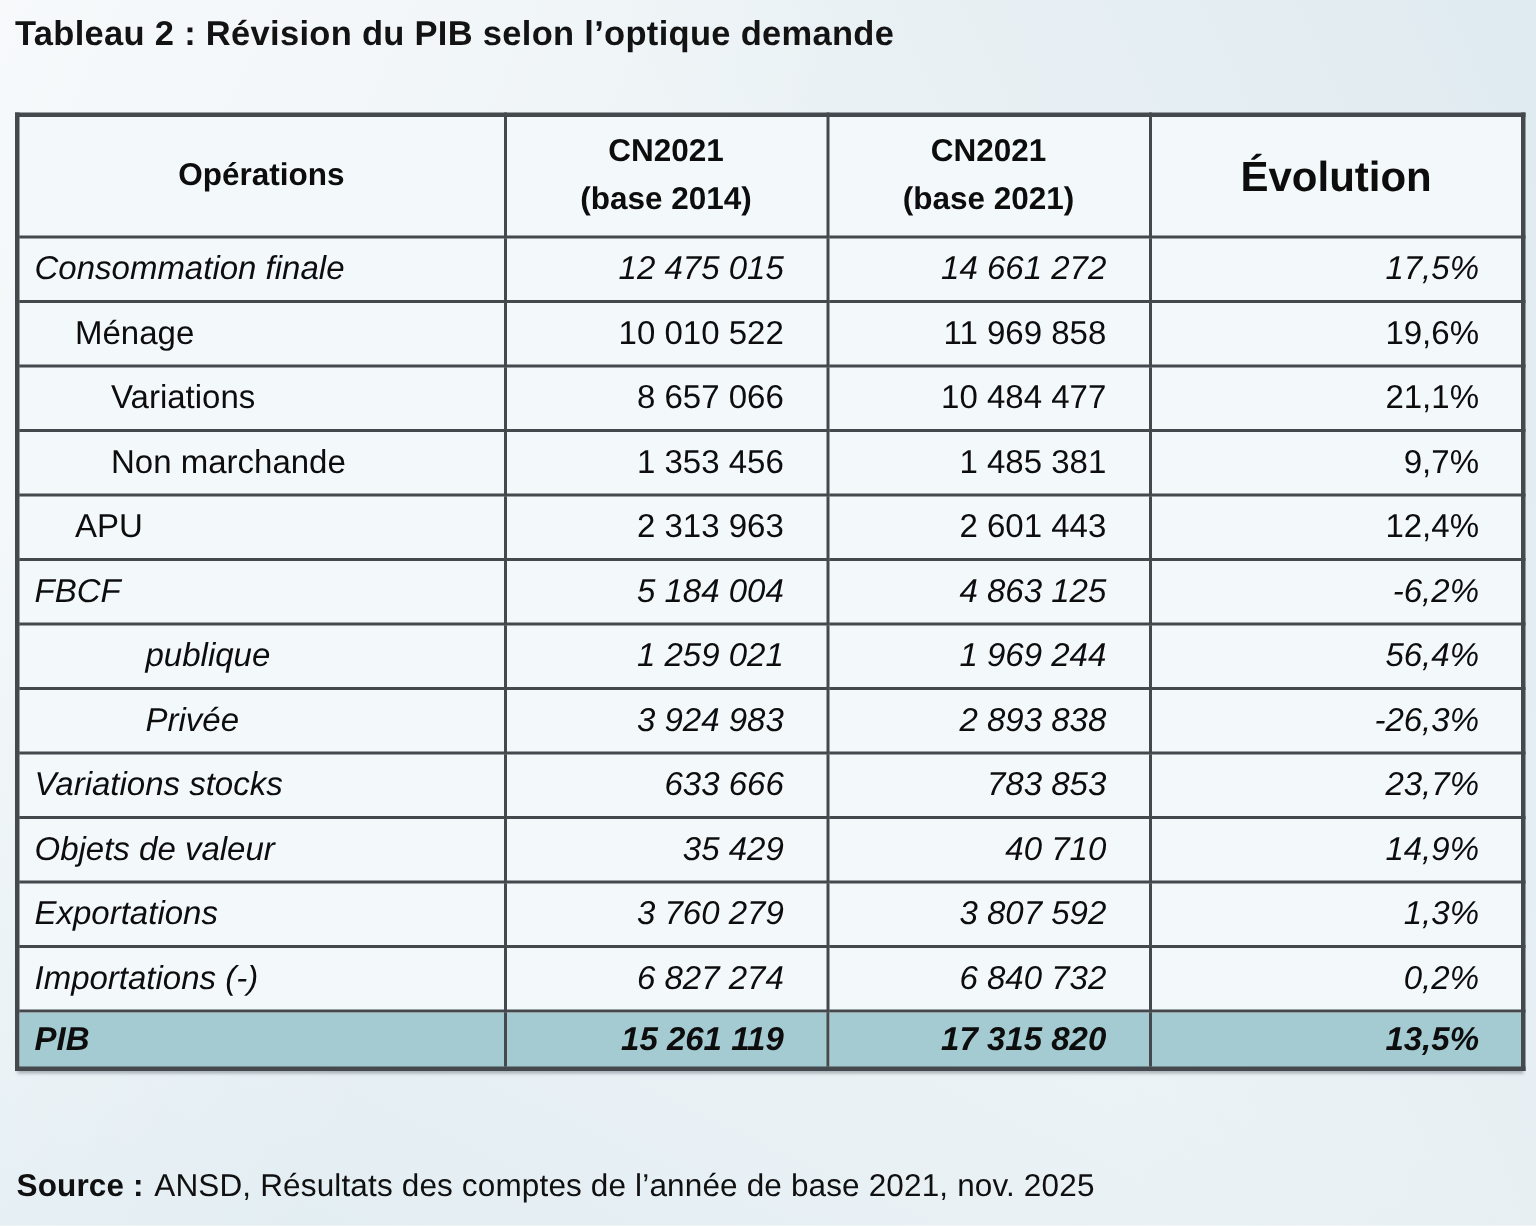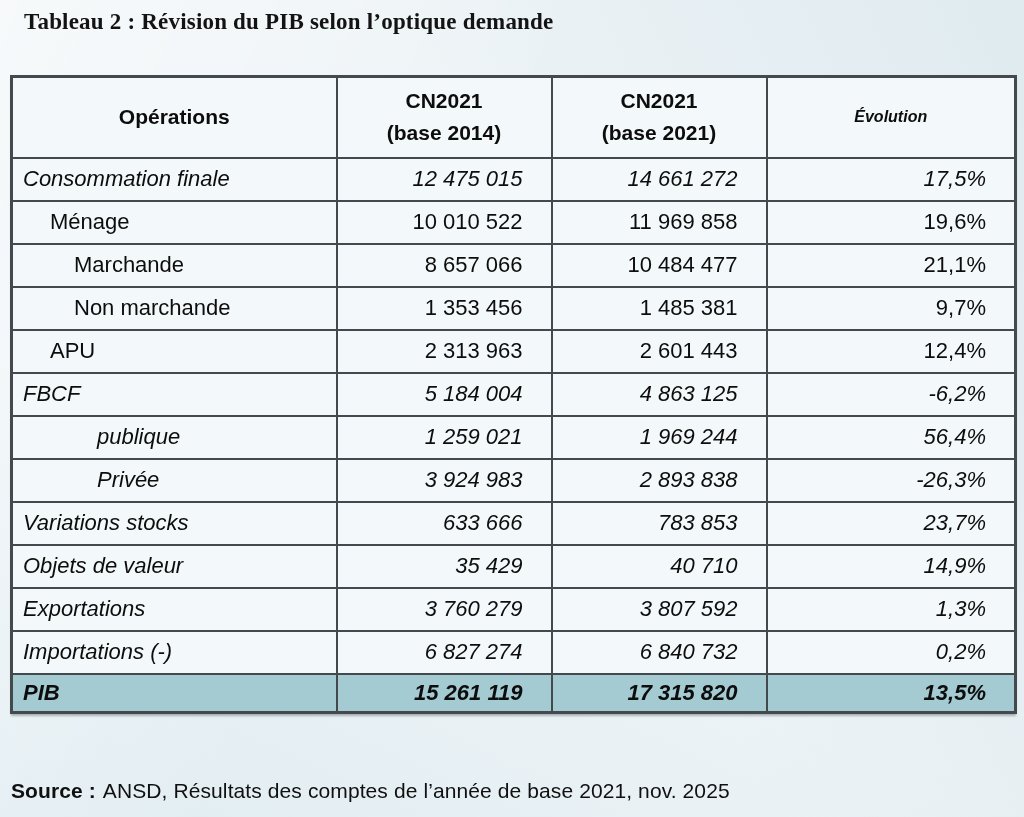--- a/index.html
+++ b/index.html
@@ -14,35 +14,35 @@
   body{width:1024px;height:817px;font-family:"Liberation Sans",sans-serif;}
   .page{
     position:relative;width:1024px;height:817px;overflow:hidden;
     background-color:var(--page-bg);
     background-image:
       linear-gradient(115deg, rgba(255,255,255,0.55) 0%, rgba(255,255,255,0) 42%),
       linear-gradient(245deg, rgba(198,219,229,0.35) 0%, rgba(198,219,229,0) 45%),
       linear-gradient(25deg, rgba(214,231,238,0.55) 0%, rgba(214,231,238,0) 38%);
   }
   .title{
-    position:absolute;left:24px;top:9px;
-    font-size:23px;font-weight:bold;color:#131313;letter-spacing:0.2px;font-family:Liberation Serif, serif;
+    position:absolute;left:10px;top:9px;
+    font-size:23px;font-weight:bold;color:#131313;letter-spacing:0.2px;
   }
   table.data{
     position:absolute;left:10px;top:75px;width:1004px;
     border-collapse:collapse;table-layout:fixed;
     background:var(--cell-bg);
     border:3px solid var(--border);
     box-shadow:0 3px 2px -1px rgba(90,100,108,0.45);
   }
   col.c1{width:325px;} col.c2{width:215px;} col.c3{width:215px;} col.c4{width:249px;}
   th,td{border:2px solid var(--border);color:var(--ink);overflow:hidden;white-space:nowrap;}
   thead tr{height:81px;margin-top:29px;}
   th{font-weight:bold;font-size:21px;text-align:center;line-height:1.55;padding:4px 2px;}
-  th.col-evol{font-size:16px;font-style:italic;}
+  th.col-evol{font-size:28px;}
   tbody td{height:43px;font-size:22px;padding-top:0;padding-bottom:0;}
   td.cell-label{text-align:left;}
   td.ind-0{padding-left:10px;}
   td.ind-1{padding-left:37px;}
   td.ind-2{padding-left:61px;}
   td.ind-3{padding-left:84px;}
   td.cell-num{text-align:right;padding-right:28px;}
   tr.italic{font-style:italic;}
   tr.highlight{background:var(--highlight);font-weight:bold;}
   tr.highlight td{height:39px;}
@@ -81,21 +81,21 @@
           <td class="cell-num">14 661 272</td>
           <td class="cell-num">17,5%</td>
         </tr>
         <tr class="">
           <td class="cell-label ind-1">Ménage</td>
           <td class="cell-num">10 010 522</td>
           <td class="cell-num">11 969 858</td>
           <td class="cell-num">19,6%</td>
         </tr>
         <tr class="">
-          <td class="cell-label ind-2">Marchande</td>
+          <td class="cell-label ind-2">Variations</td>
           <td class="cell-num">8 657 066</td>
           <td class="cell-num">10 484 477</td>
           <td class="cell-num">21,1%</td>
         </tr>
         <tr class="">
           <td class="cell-label ind-2">Non marchande</td>
           <td class="cell-num">1 353 456</td>
           <td class="cell-num">1 485 381</td>
           <td class="cell-num">9,7%</td>
         </tr>

